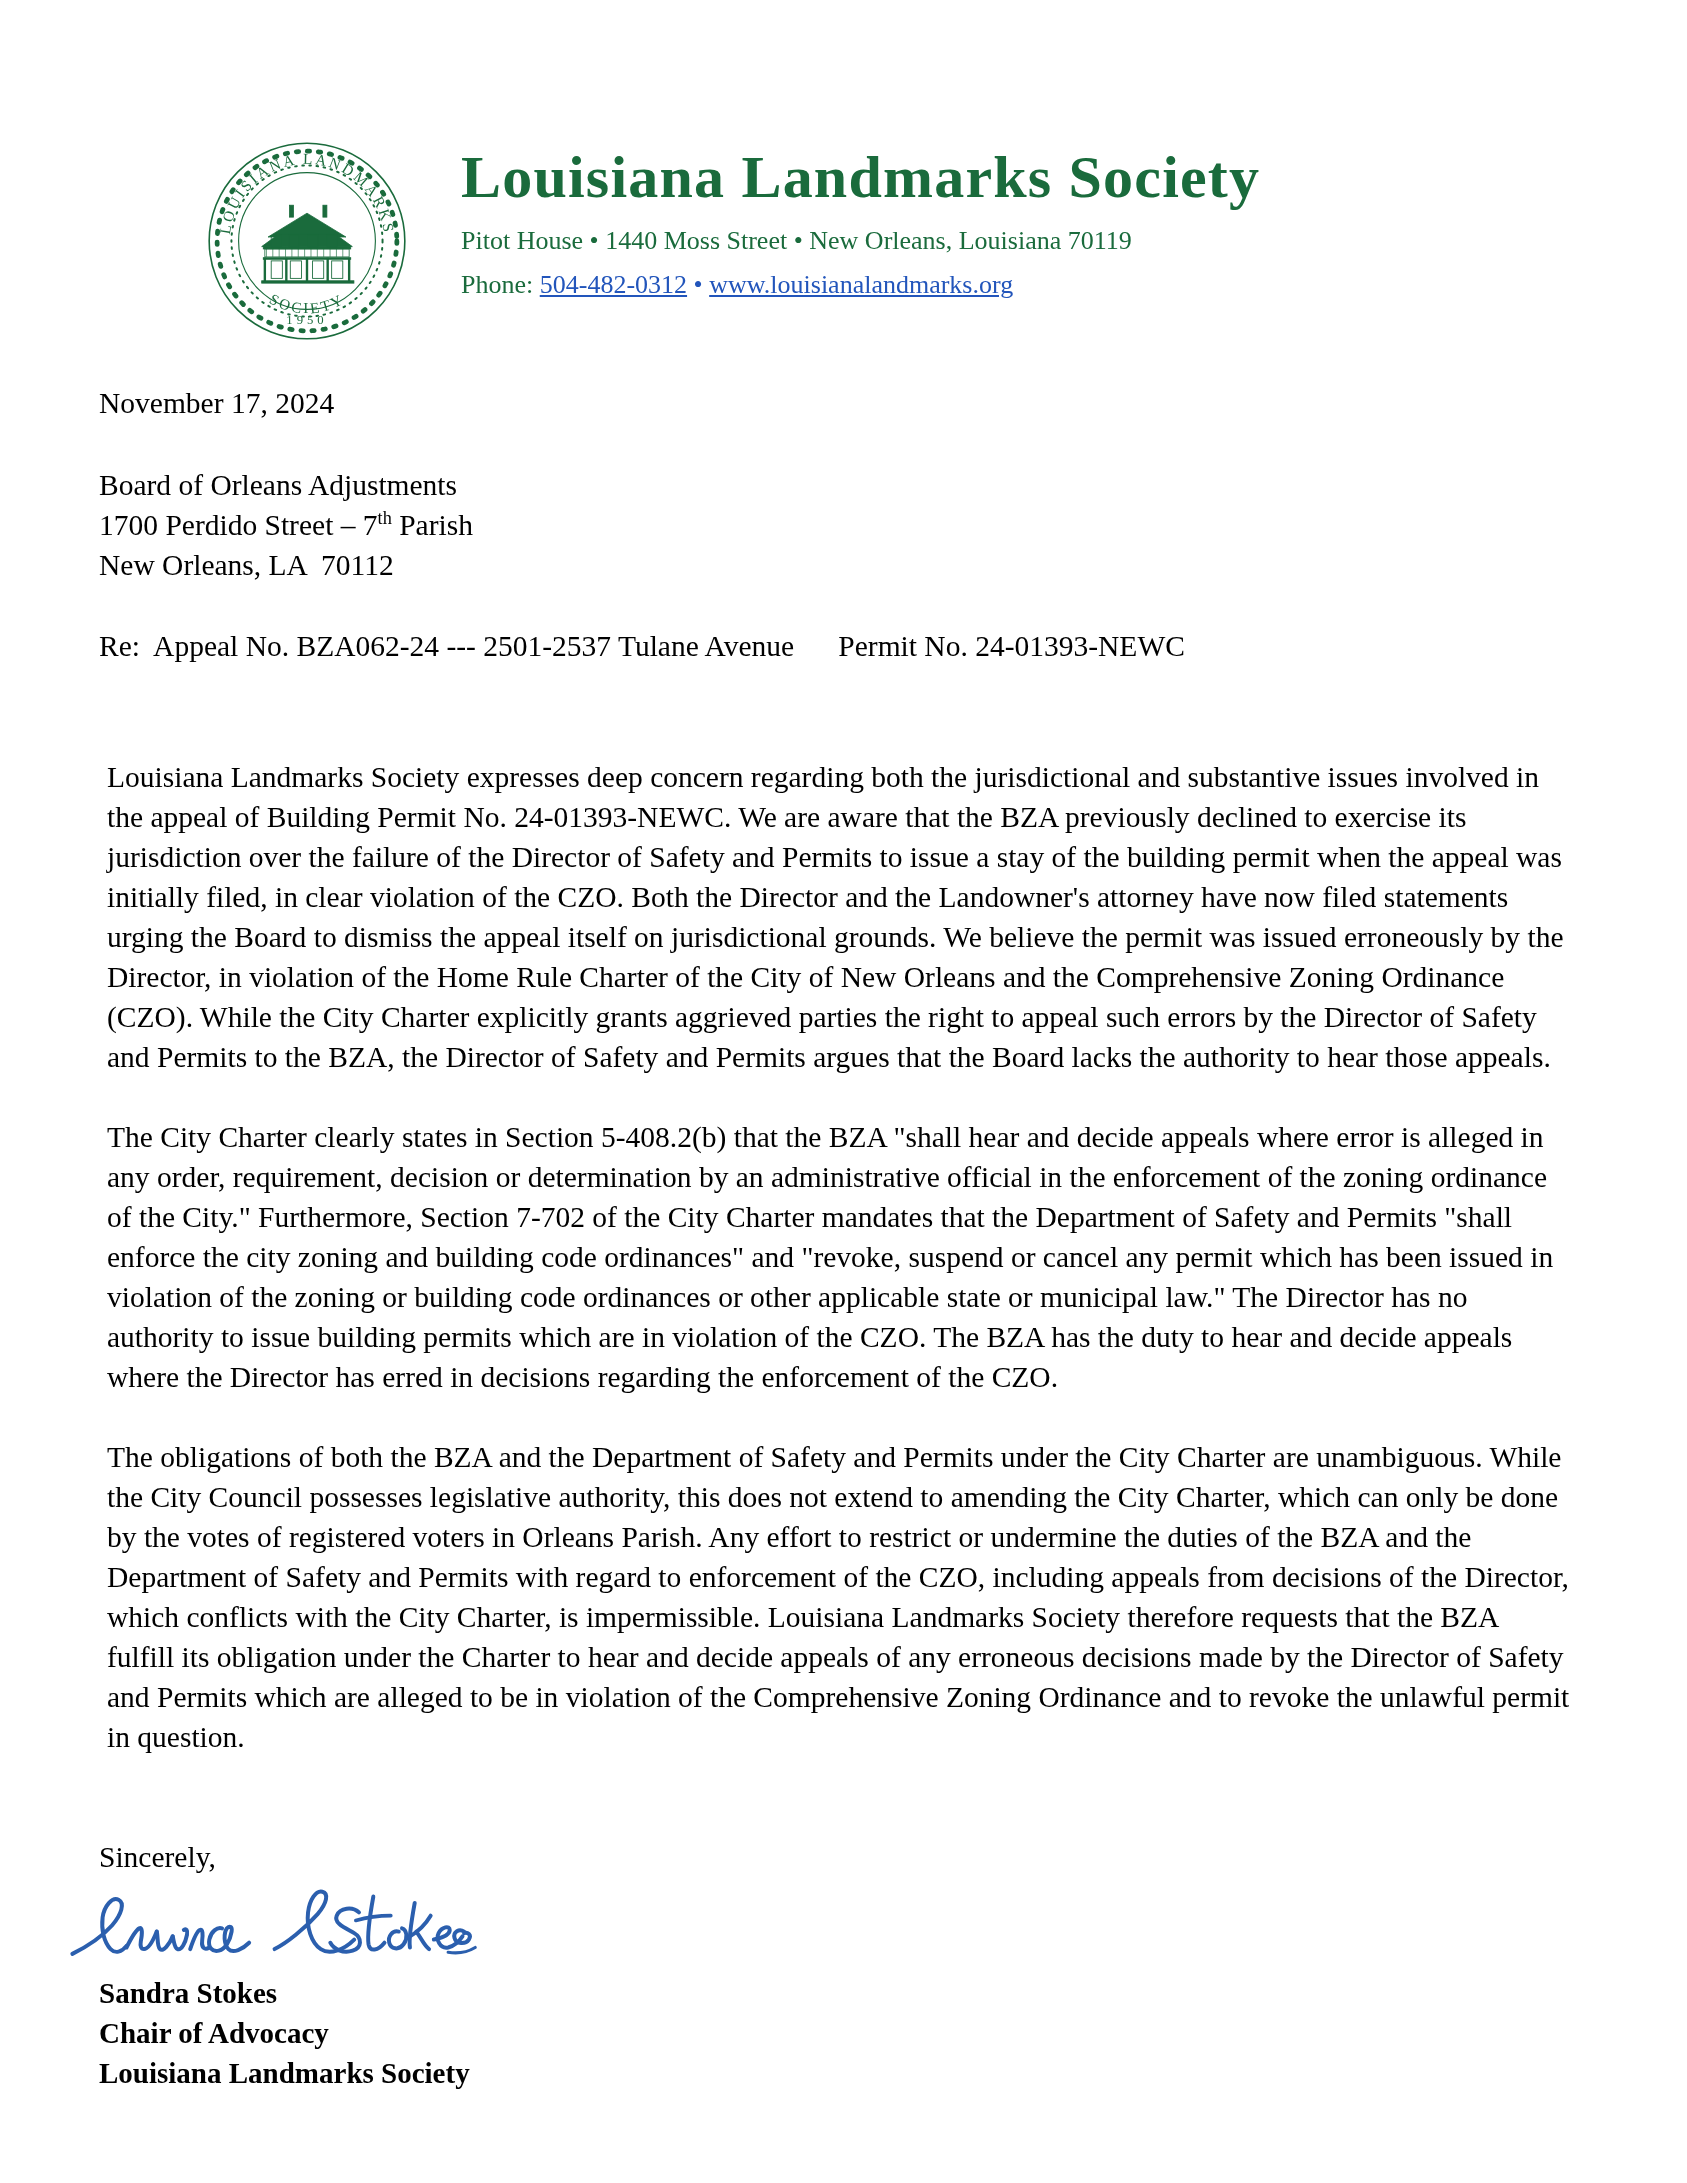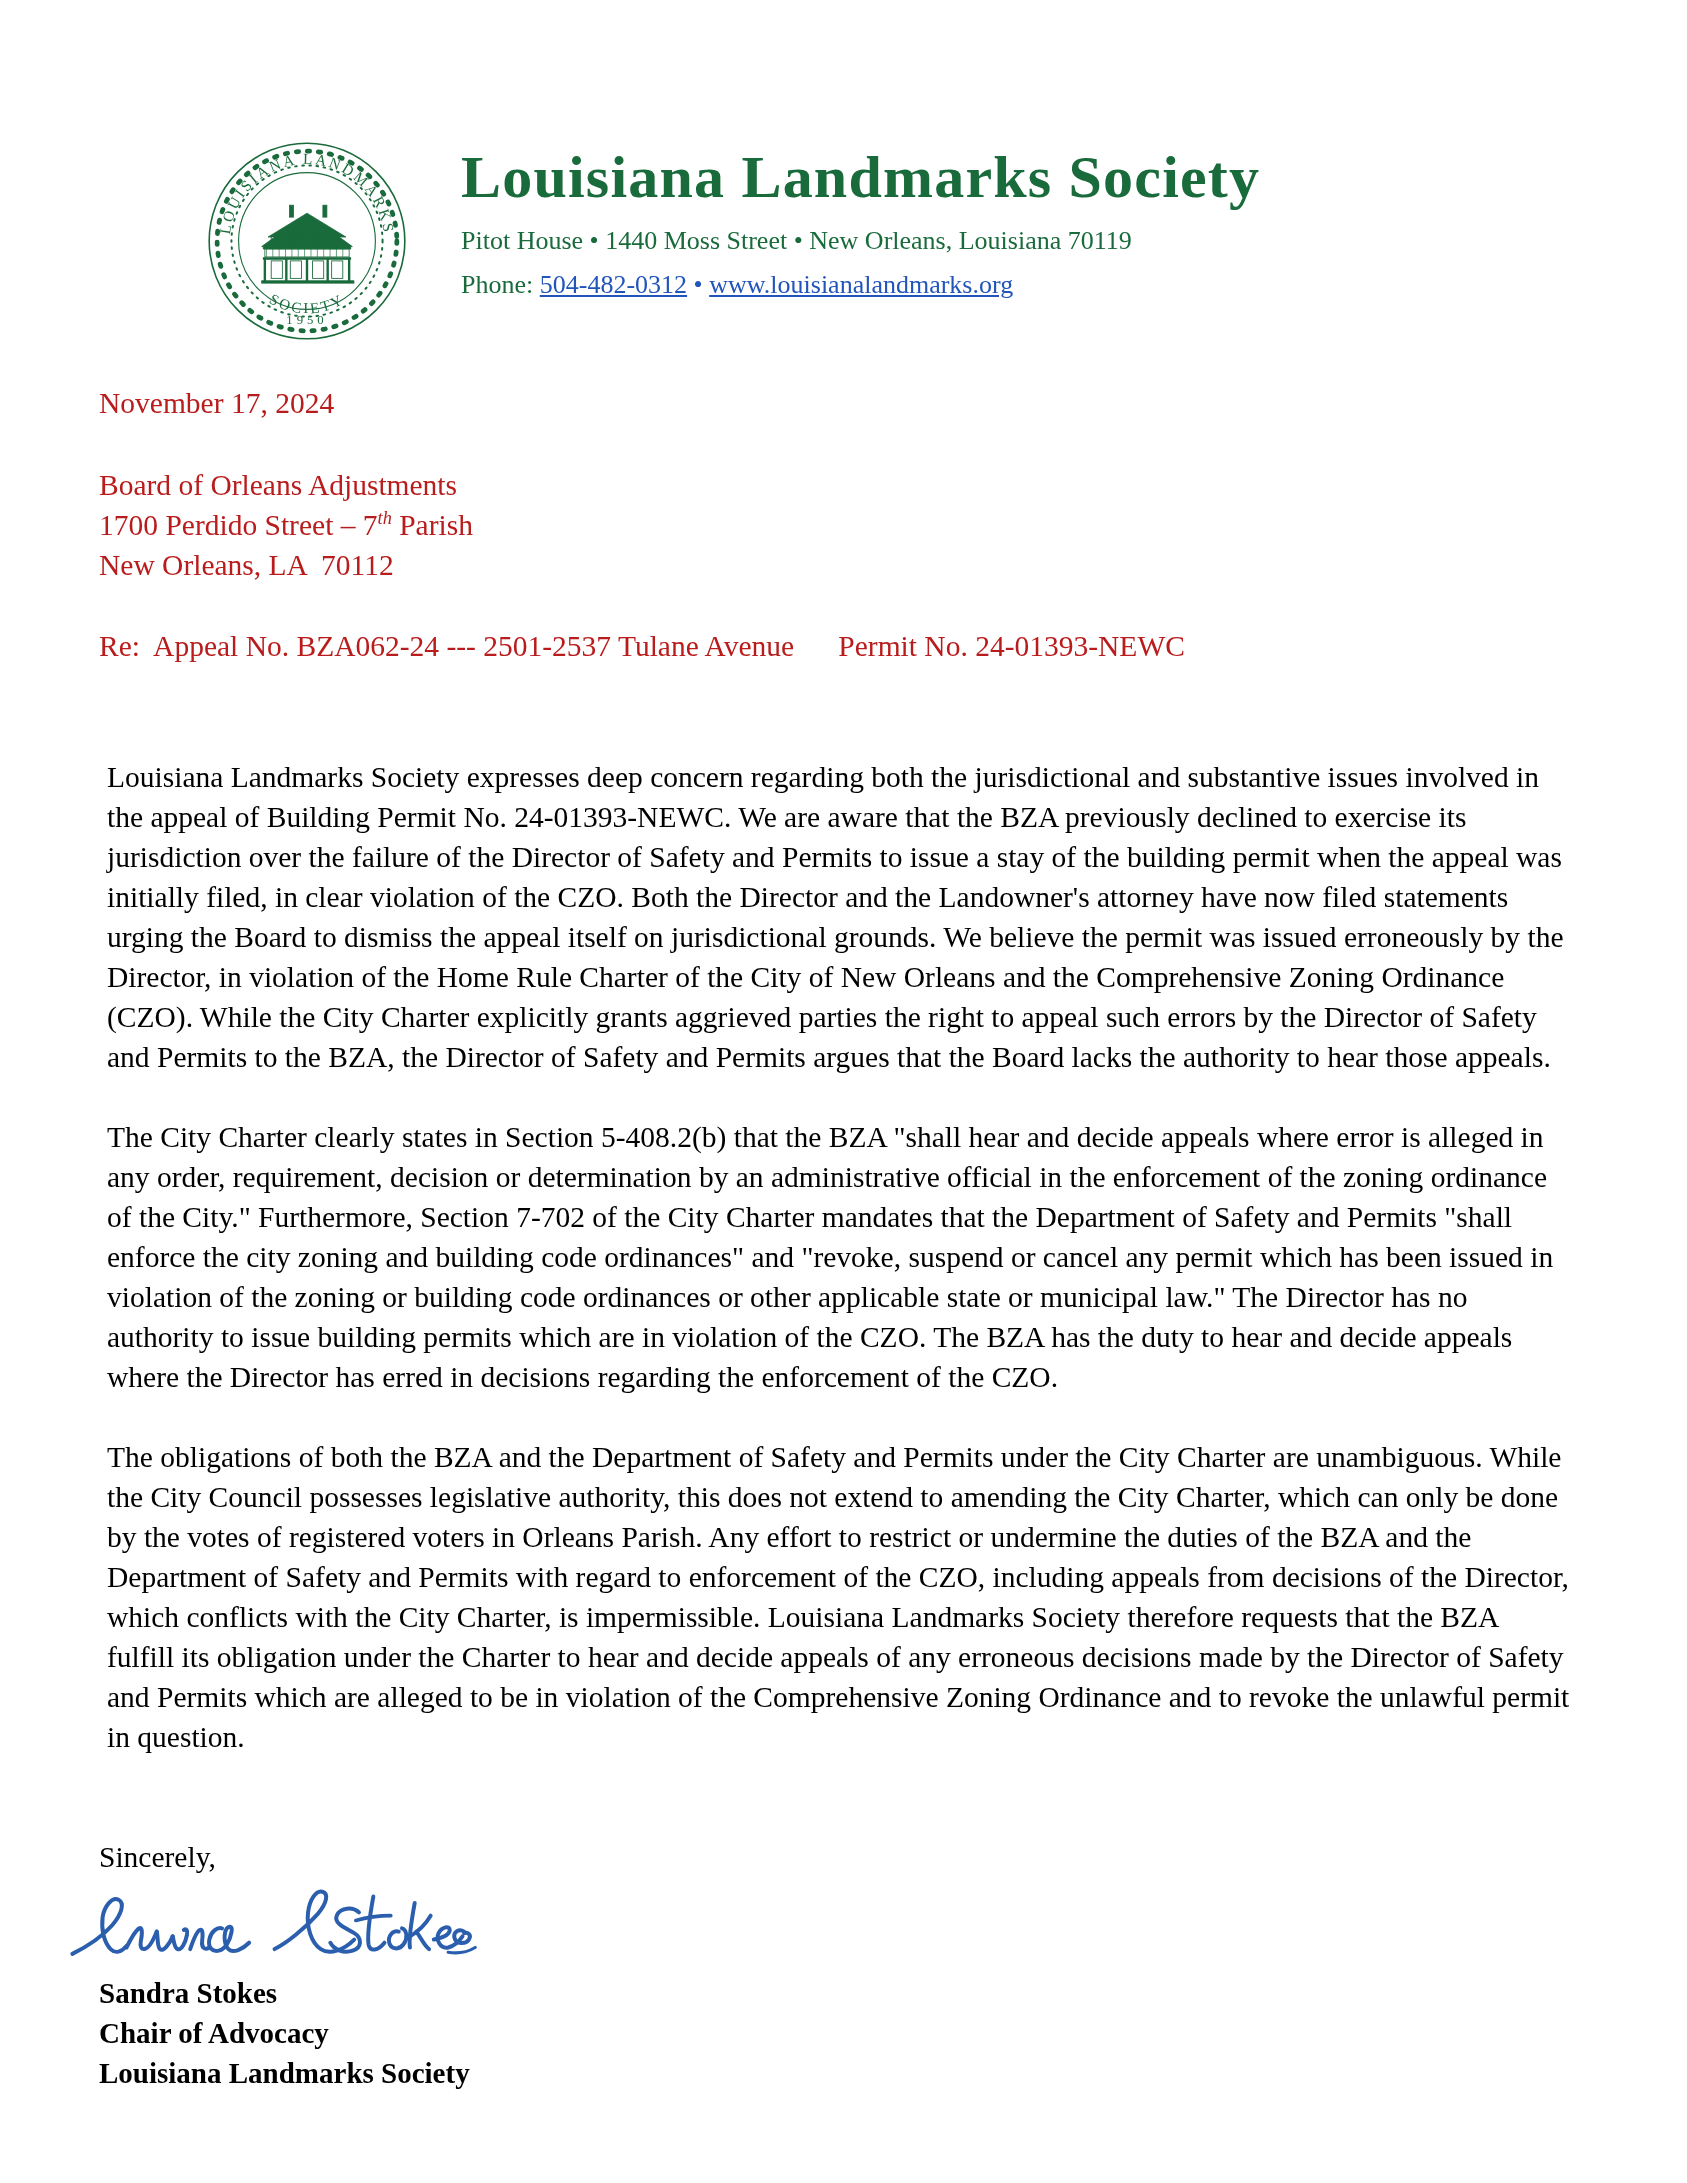--- a/index.html
+++ b/index.html
@@ -80,21 +80,21 @@
   .body-block {
     position: absolute;
     left: 99px;
     top: 383px;
     width: 1479px;
   }
 
   .ln {
     font-size: 29.5px;
     line-height: 41px;
-    color: #b91c1c;
+    color: #000000;
     margin: 0;
     white-space: pre-wrap;
   }
 
   .gap-s { height: 41px; }
   .gap-m { height: 41px; }
 
   .para {
     font-size: 29.5px;
     line-height: 40px;
@@ -104,21 +104,20 @@
   }
 
   .para + .para { margin-top: 40px; }
 
   .addr-block .ln { line-height: 40px; }
 
   sup {
     font-size: 0.62em;
     vertical-align: super;
     line-height: 0;
-    font-style: italic;
   }
 
   
   .sig-block {
     position: absolute;
     left: 99px;
     top: 1837px;
     width: 957px;
   }
   .sig-closing {

